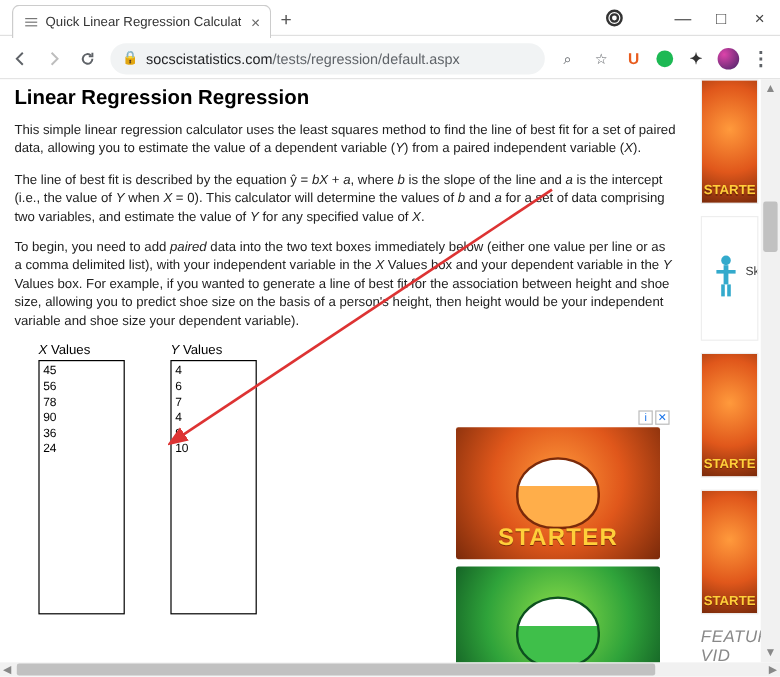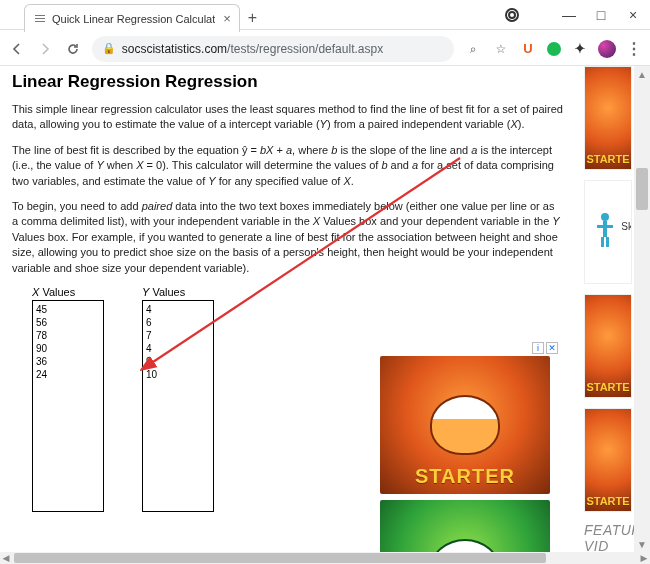--- a/index.html
+++ b/index.html
@@ -4,21 +4,21 @@
 <style>
   * { box-sizing: border-box; margin: 0; padding: 0; }
   body { font-family: Arial, sans-serif; font-size: 12px; background: #fff; width: 650px; height: 564px; overflow: hidden; position: relative; }
   
   .titlebar { height: 30px; background: #fff; display: flex; align-items: center; justify-content: flex-end; padding: 0 4px; border-bottom: 1px solid #e0e0e0; }
   .win-controls { display: flex; gap: 18px; margin-right: 6px; }
   .win-btn { width: 14px; height: 14px; display: flex; align-items: center; justify-content: center; font-size: 14px; color: #444; cursor: default; }
   .circle-icon { position: absolute; left: 505px; top: 8px; width: 14px; height: 14px; border-radius: 50%; border: 2px solid #333; display:flex; align-items:center; justify-content:center; }
   .circle-icon::after{content:""; width:4px;height:4px;border:2px solid #333;border-radius:50%;}
   
-  .tabbar { position: absolute; top: 4px; left: 24px; display: flex; align-items: center; }
+  .tabbar { position: absolute; top: 4px; left: 10px; display: flex; align-items: center; }
   .tab { display: flex; align-items: center; background: #fff; border: 1px solid #ccc; border-bottom: none; border-radius: 6px 6px 0 0; padding: 4px 8px; height: 28px; font-size: 11px; max-width: 240px; }
   .tab .favicon { width: 14px; height: 14px; margin-right: 5px; display:inline-flex; align-items:center; justify-content:center; color:#666;}
   .tab .title { white-space: nowrap; overflow: hidden; text-overflow: ellipsis; max-width: 170px; color: #333; }
   .tab .close { margin-left: 8px; color: #666; font-size: 13px; }
   .new-tab { margin-left: 8px; font-size: 16px; color: #555; }
   
   .addrbar { position: absolute; top: 32px; left: 0; right: 0; height: 34px; display: flex; align-items: center; padding: 0 8px; gap: 10px; border-bottom: 1px solid #e4e4e4;}
   .nav-icon { width: 18px; height: 18px; color: #5f6368; display:flex; align-items:center; justify-content:center;}
   .urlbox { flex: 1; display: flex; align-items: center; background: #f1f3f4; border-radius: 14px; height: 26px; padding: 0 10px; gap: 6px; }
   .lock { color: #5f6368; font-size: 11px; }
@@ -44,21 +44,21 @@
   .col { display: flex; flex-direction: column; padding-left: 20px; }
   .col-label { font-size: 11px; font-style: normal; margin-bottom: 2px; font-family: Verdana, Arial, sans-serif;}
   .col-label .v { font-style: italic; }
   textarea.valbox { width: 72px; height: 212px; border: 1px solid #000; font-size: 10px; font-family: Arial, sans-serif; padding: 2px 3px; resize: none; line-height: 1.3; }
   
   .arrow-svg { position: absolute; top: 72px; left: 140px; pointer-events: none; }
   
   .ads-col { position: absolute; left: 380px; top: 290px; width: 180px; }
   .ad-controls { position:absolute; right:2px; top:-14px; font-size:10px; color:#1a73e8; display:flex; gap:2px;}
   .ad-controls span{ border:1px solid #bbb; width:12px; height:12px; display:flex;align-items:center;justify-content:center; font-size:9px; color:#1a73e8;}
-  .mascot { width: 170px; height: 138px; border-radius: 2px; margin-bottom: 6px; position:relative; display:flex; align-items:center; justify-content:center; }
+  .mascot { width: 170px; height: 110px; border-radius: 2px; margin-bottom: 6px; position:relative; display:flex; align-items:center; justify-content:center; }
   .mascot.orange { background: radial-gradient(circle at 50% 40%, #ff9a3c 0%, #e0571b 50%, #7a2a0a 100%); }
   .mascot.green { background: radial-gradient(circle at 50% 40%, #8fe04a 0%, #2fa33a 55%, #0d5020 100%); }
   .mascot .label { position:absolute; bottom:6px; left:0; right:0; text-align:center; font-weight:900; font-size:20px; letter-spacing:1px; font-family: Impact, Arial Black, sans-serif; }
   .mascot.orange .label { color:#ffcf3a; text-shadow:0 1px 0 #7a2a0a; }
   .mascot .face { width:70px; height:60px; border-radius:50% 50% 45% 45%; position:relative;}
   .mascot.orange .face { background: linear-gradient(#fff 40%, #ffae4a 40%); border:2px solid #7a2a0a;}
   .mascot.green .face { background: linear-gradient(#fff 40%, #3fbf4a 40%); border:2px solid #0d5020;}
   
   .right-rail { position: absolute; top: 0; right: 18px; width: 48px; bottom: 0; }
   .rail-item { width: 48px; height: 104px; margin-bottom: 10px; border:1px solid #eee; overflow:hidden; display:flex; align-items:flex-end; justify-content:center; position:relative;}
@@ -139,21 +139,21 @@
     <div class="ext kebab">⋮</div>
   </div>
 </div>
 
 <div class="viewport">
 
   <div class="page">
     <h1 class="page-title">Linear Regression Regression</h1>
 
     <p class="body">
-      <span>This simple linear regression calculator uses the least squares method to find the line of best fit for a set of paired data, allowing you to estimate the value of a intercept variable (</span><span class="ital">Y</span><span>) from a paired independent variable (</span><span class="ital">X</span><span>).</span>
+      <span>This simple linear regression calculator uses the least squares method to find the line of best fit for a set of paired data, allowing you to estimate the value of a dependent variable (</span><span class="ital">Y</span><span>) from a paired independent variable (</span><span class="ital">X</span><span>).</span>
     </p>
 
     <p class="body">
       <span>The line of best fit is described by the equation ŷ = </span><span class="ital">bX</span><span> + </span><span class="ital">a</span><span>, where </span><span class="ital">b</span><span> is the slope of the line and </span><span class="ital">a</span><span> is the intercept (i.e., the value of </span><span class="ital">Y</span><span> when </span><span class="ital">X</span><span> = 0). This calculator will determine the values of </span><span class="ital">b</span><span> and </span><span class="ital">a</span><span> for a set of data comprising two variables, and estimate the value of </span><span class="ital">Y</span><span> for any specified value of </span><span class="ital">X</span><span>.</span>
     </p>
 
     <p class="body">
       <span>To begin, you need to add </span><span class="ital">paired</span><span> data into the two text boxes immediately below (either one value per line or as a comma delimited list), with your independent variable in the </span><span class="ital">X</span><span> Values box and your dependent variable in the </span><span class="ital">Y</span><span> Values box. For example, if you wanted to generate a line of best fit for the association between height and shoe size, allowing you to predict shoe size on the basis of a person's height, then height would be your independent variable and shoe size your dependent variable).</span>
     </p>
 

